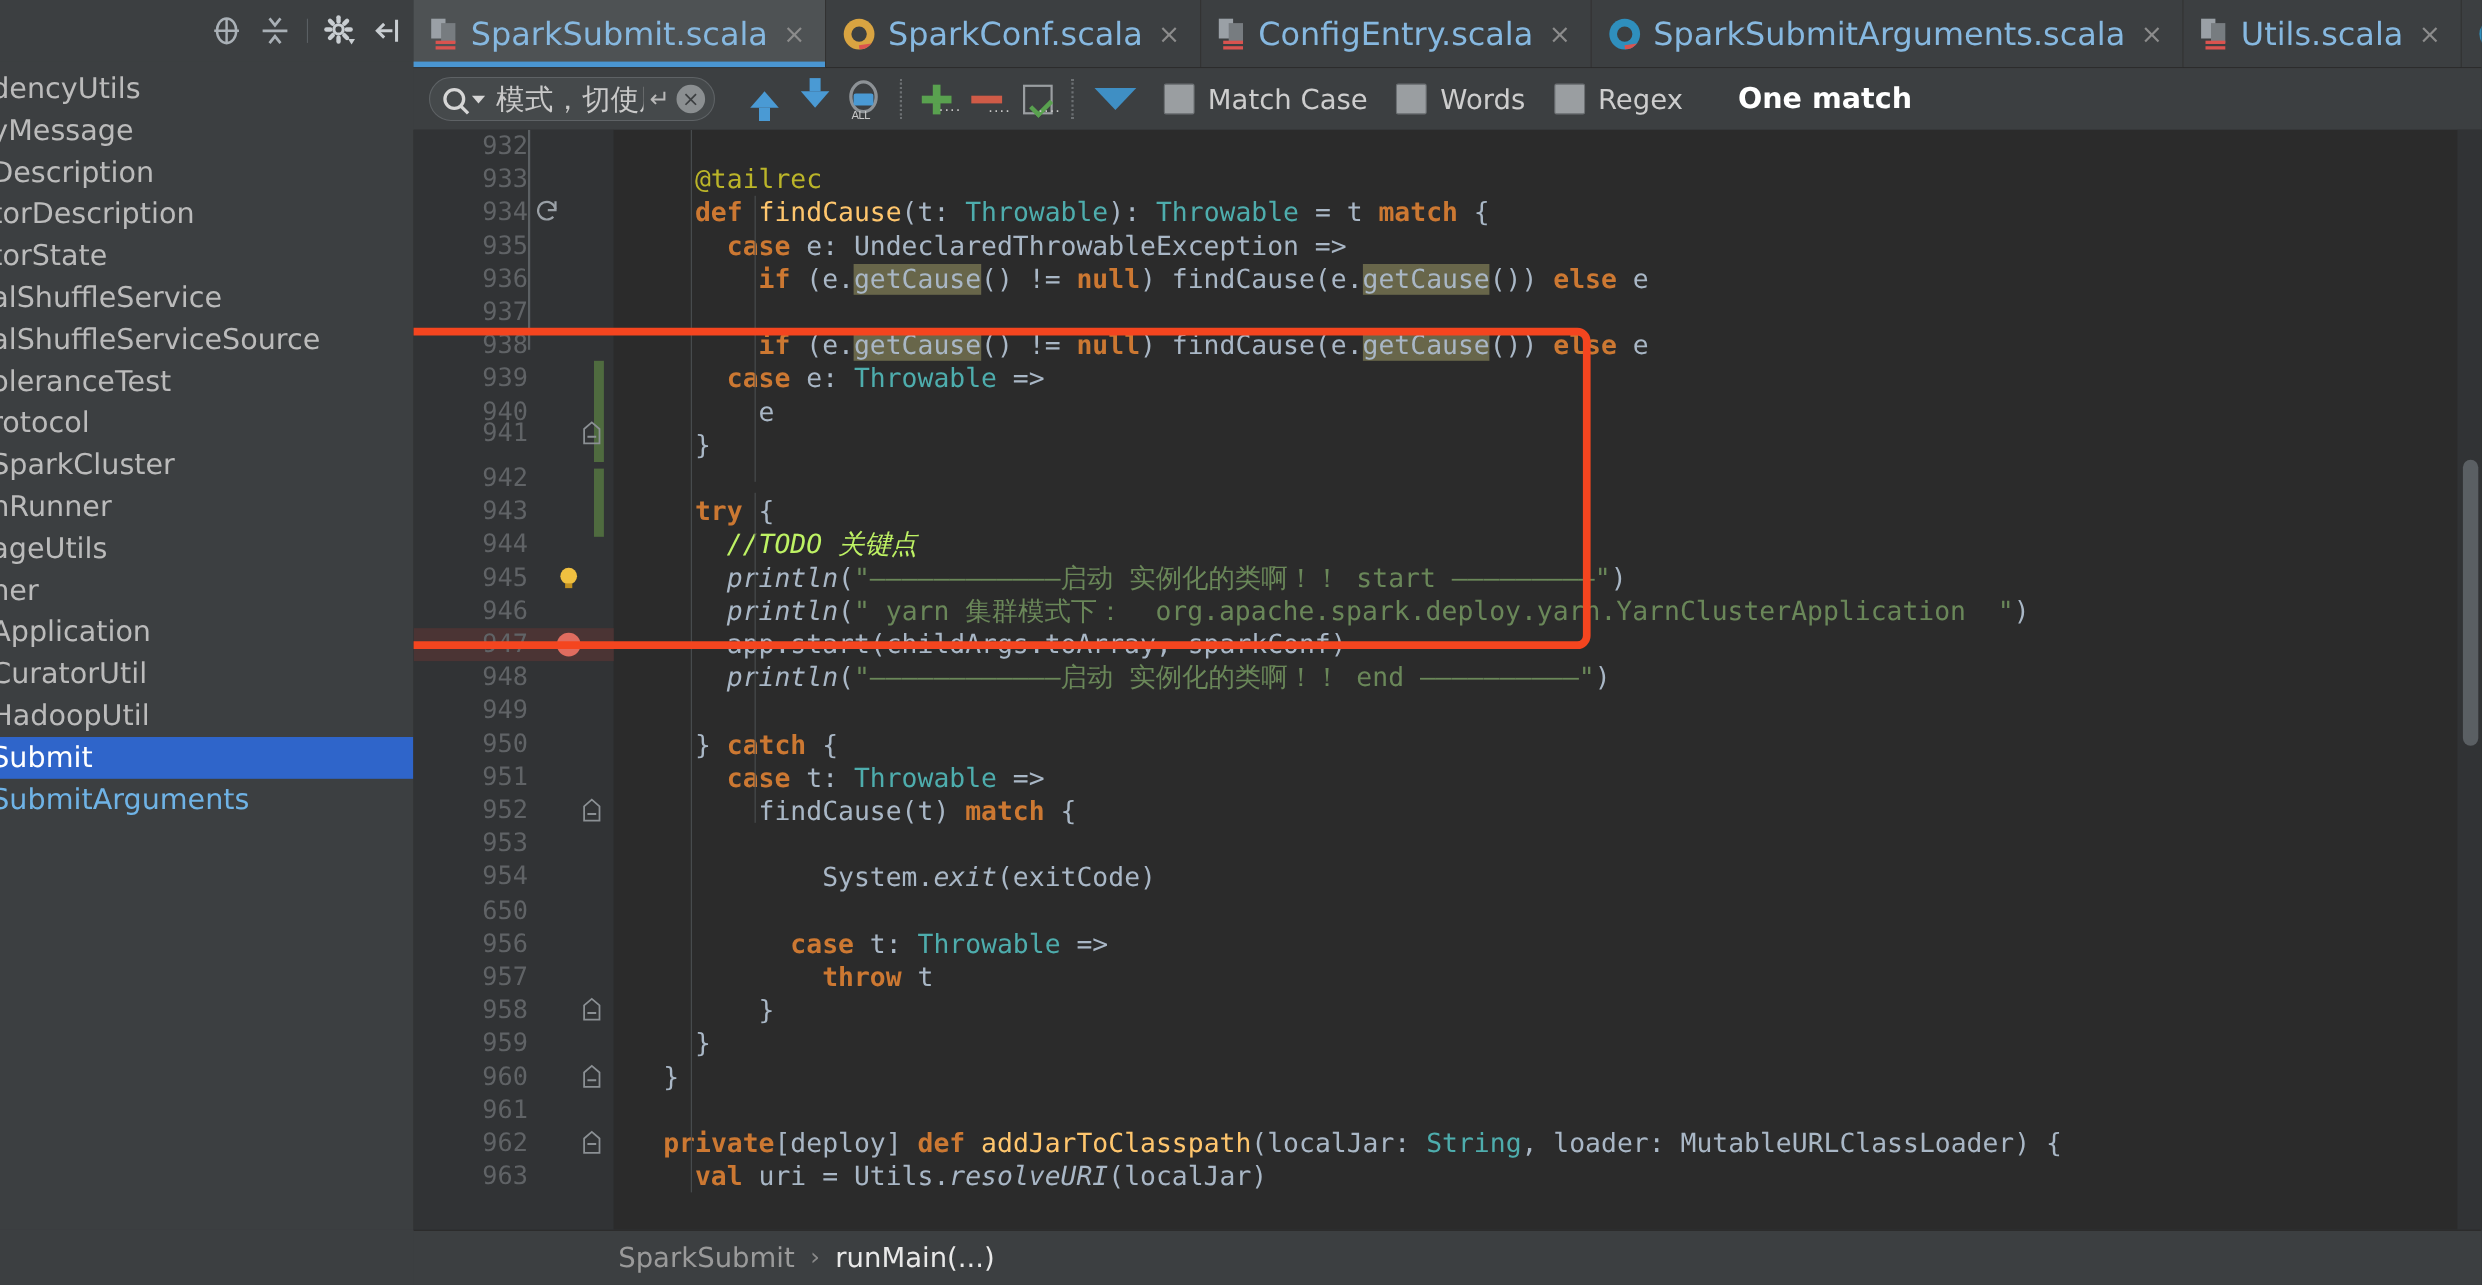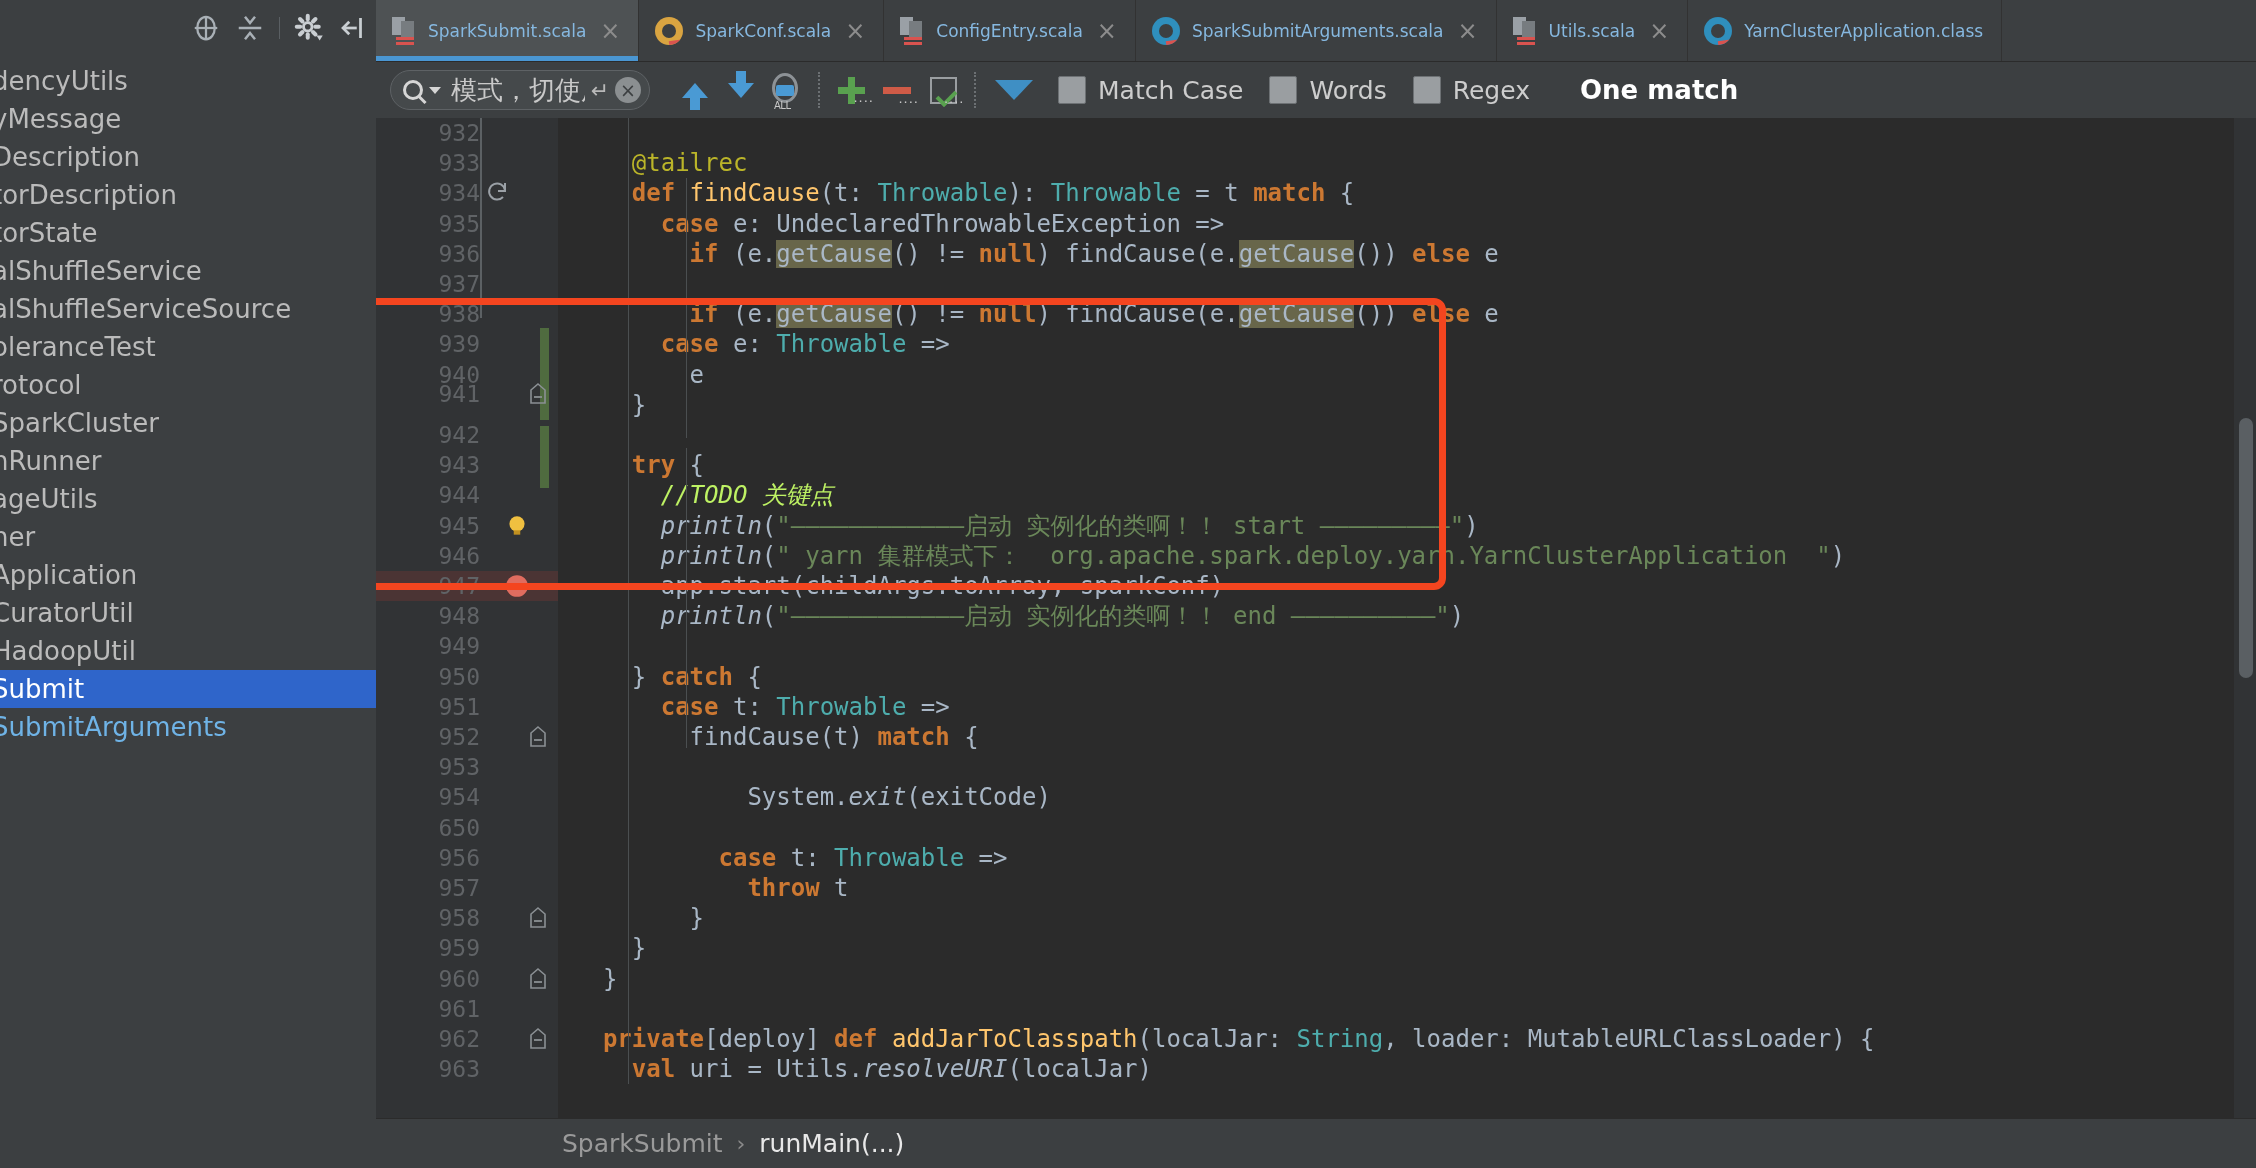--- a/index.html
+++ b/index.html
@@ -49,21 +49,21 @@
     display: flex; align-items: center; gap: 12px;
     padding: 0 18px 0 16px; position: relative;
     border-right: 1px solid #323232;
     color: #bbbbbb; font-size: 25px; white-space: nowrap;
   }
   .tab.active { background: #4e5254; color: #9ec7ee; }
   .tab.active::after {
     content:""; position:absolute; left:0; right:0; bottom:0;
     height:5px; background:#4a96d2;
   }
-  .tab .tname { font-size: 17px; }
+  .tab .tname { font-size: 29px; }
   .tab.active .tname { color:#86b8e0; }
   .tab.blue .tname { color:#86b8e0; }
   .tab .closex { color:#8c8c8c; font-size:24px; margin-left:2px; }
 
   
   .ico-scala-file {
     position: relative; width: 24px; height: 28px; flex:none;
   }
   .ico-scala-file .p1 { position:absolute; left:0; top:0; width:13px; height:18px; background:#9aa0a6; }
   .ico-scala-file .p2 { position:absolute; left:9px; top:4px; width:13px; height:18px; background:#777c80; }

